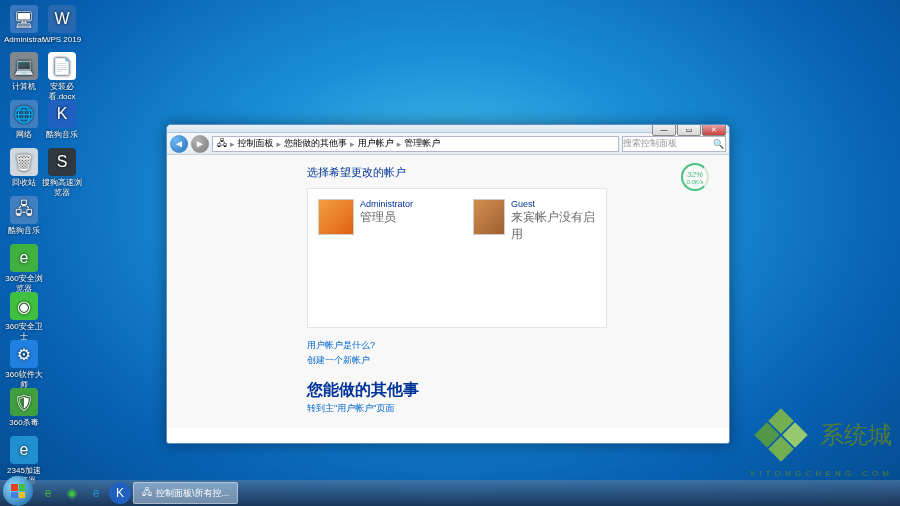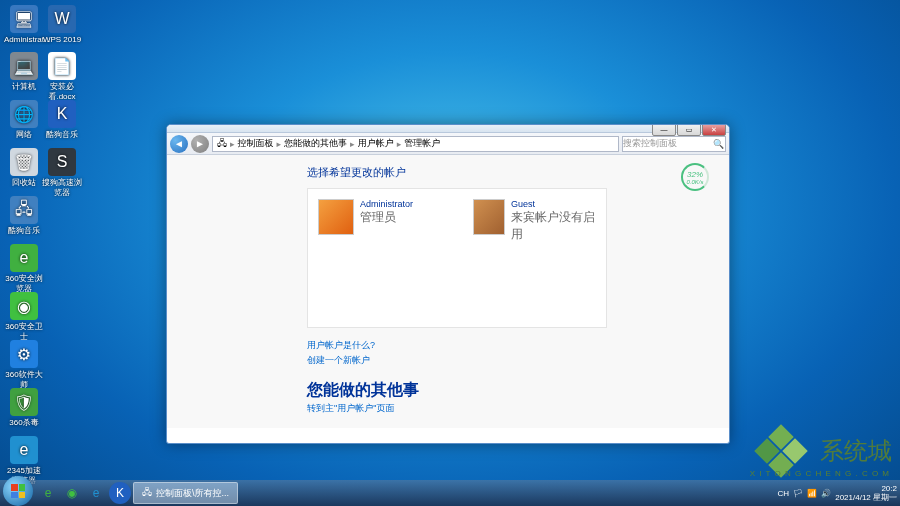--- a/index.html
+++ b/index.html
@@ -59,21 +59,21 @@
 .winflag div:nth-child(2){background:#40c040;}
 .winflag div:nth-child(3){background:#4080e0;}
 .winflag div:nth-child(4){background:#f0c020;}
 .tpins{display:flex;gap:2px;margin-left:4px;}
 .tpin{width:22px;height:22px;border-radius:2px;display:flex;align-items:center;justify-content:center;font-size:12px;cursor:pointer;}
 .tactive{background:rgba(200,220,240,0.5);border:1px solid rgba(255,255,255,0.4);height:22px;padding:0 8px;display:flex;align-items:center;font-size:9px;color:#fff;border-radius:2px;margin-left:2px;cursor:pointer;}
 .tray{margin-left:auto;display:flex;align-items:center;gap:4px;color:#fff;font-size:8px;}
 .tray .date{text-align:right;line-height:9px;}
 
 
-.watermark{position:absolute;right:8px;bottom:30px;display:flex;align-items:center;gap:14px;opacity:0.9;}
+.watermark{position:absolute;right:8px;bottom:46px;display:flex;align-items:center;gap:14px;opacity:0.9;}
 .wdiamonds{position:relative;width:50px;height:50px;}
 .wd{position:absolute;width:18px;height:18px;transform:rotate(45deg);}
 .wd1{background:#7fb848;left:16px;top:2px;}
 .wd2{background:#5a9e3c;left:2px;top:16px;}
 .wd3{background:#a8d468;left:30px;top:16px;}
 .wd4{background:#7fb848;left:16px;top:30px;}
 .wtext{font-size:24px;color:#5a8030;font-weight:500;}
 .wsub{position:absolute;right:10px;bottom:28px;font-size:8px;color:#5a8030;letter-spacing:1px;}
 </style>
 </head>
@@ -221,23 +221,13 @@
   <div class="tpins">
     <div class="tpin" style="color:#40b040">e</div>
     <div class="tpin" style="color:#40c040">◉</div>
     <div class="tpin" style="color:#2090d0">e</div>
     <div class="tpin" style="background:#2060c0;color:#fff;border-radius:11px">K</div>
   </div>
   <div class="tactive">
     <span style="margin-right:4px">🖧</span>
     <span>控制面板\所有控...</span>
   </div>
-  <div class="tray">
-    <span>CH</span>
-    <span>🏳</span>
-    <span>📶</span>
-    <span>🔊</span>
-    <div class="date">
-      <div>20:2</div>
-      <div>2021/4/12 星期一</div>
-    </div>
-  </div>
 </div>
 
 </body></html>

